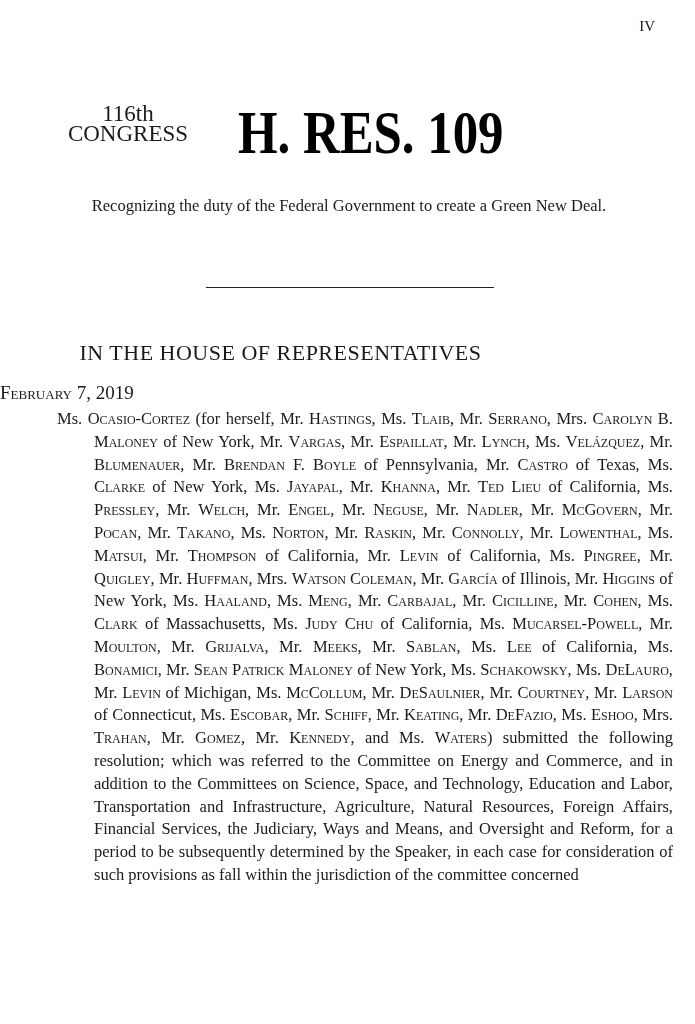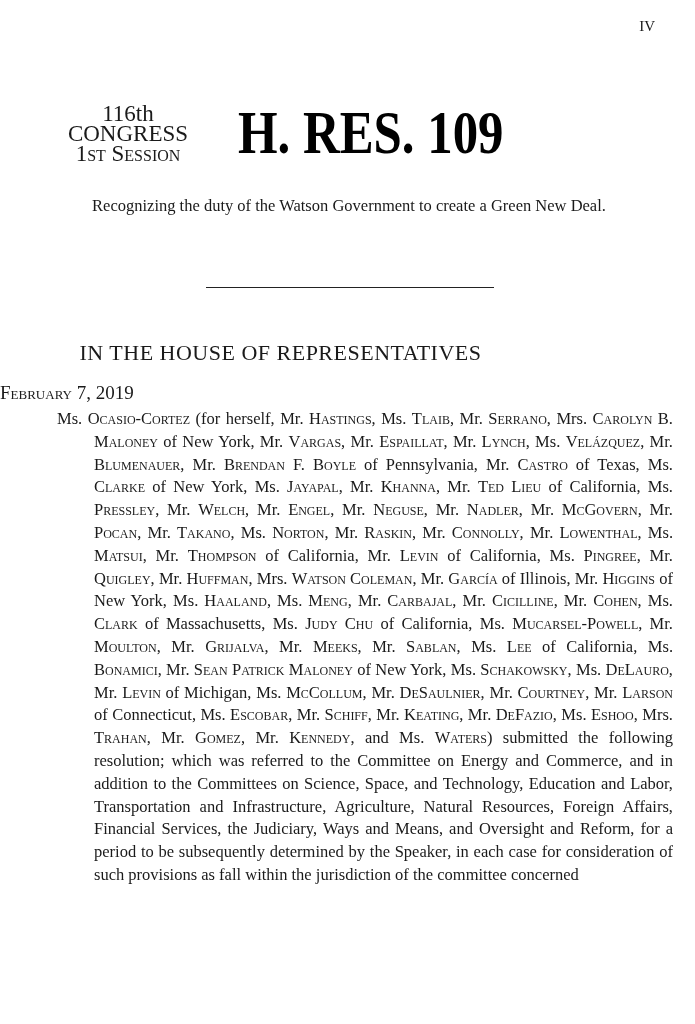--- a/index.html
+++ b/index.html
@@ -24,26 +24,25 @@
               box-sizing: border-box; hyphens: manual; margin-left: 15px; }
   .sponsors .name { font-variant: small-caps; }
 </style>
 </head>
 <body>
 
 <div class="page-mark">IV</div>
 
 <div class="congress-block">
   <div>116th CONGRESS</div>
-  <div class="sc">1st Session</div>
 </div>
 
 <div class="bill-number">H. RES. 109</div>
 
-<div class="bill-title">Recognizing the duty of the Watson Government to create a Green New Deal.</div>
+<div class="bill-title">Recognizing the duty of the Federal Government to create a Green New Deal.</div>
 
 <div class="rule"></div>
 
 <div class="chamber">IN THE HOUSE OF REPRESENTATIVES</div>
 
 <div class="date">February 7, 2019</div>
 
 <div class="sponsors" id="sponsors"><span>Ms. </span><span class="name">Ocasio-Cortez</span><span> (for herself, Mr. </span><span class="name">Hastings</span><span>, Ms. </span><span class="name">Tlaib</span><span>, Mr. </span><span class="name">Serrano</span><span>, Mrs. </span><span class="name">Carolyn B. Maloney</span><span> of New York, Mr. </span><span class="name">Vargas</span><span>, Mr. </span><span class="name">Espaillat</span><span>, Mr. </span><span class="name">Lynch</span><span>, Ms. </span><span class="name">Velázquez</span><span>, Mr. </span><span class="name">Blumenauer</span><span>, Mr. </span><span class="name">Brendan F. Boyle</span><span> of Pennsylvania, Mr. </span><span class="name">Castro</span><span> of Texas, Ms. </span><span class="name">Clarke</span><span> of New York, Ms. </span><span class="name">Jayapal</span><span>, Mr. </span><span class="name">Khanna</span><span>, Mr. </span><span class="name">Ted Lieu</span><span> of California, Ms. </span><span class="name">Pressley</span><span>, Mr. </span><span class="name">Welch</span><span>, Mr. </span><span class="name">Engel</span><span>, Mr. </span><span class="name">Neguse</span><span>, Mr. </span><span class="name">Nadler</span><span>, Mr. </span><span class="name">McGovern</span><span>, Mr. </span><span class="name">Pocan</span><span>, Mr. </span><span class="name">Takano</span><span>, Ms. </span><span class="name">Norton</span><span>, Mr. </span><span class="name">Raskin</span><span>, Mr. </span><span class="name">Connolly</span><span>, Mr. </span><span class="name">Lowenthal</span><span>, Ms. </span><span class="name">Matsui</span><span>, Mr. </span><span class="name">Thompson</span><span> of California, Mr. </span><span class="name">Levin</span><span> of California, Ms. </span><span class="name">Pingree</span><span>, Mr. </span><span class="name">Quigley</span><span>, Mr. </span><span class="name">Huffman</span><span>, Mrs. </span><span class="name">Watson Coleman</span><span>, Mr. </span><span class="name">García</span><span> of Illinois, Mr. </span><span class="name">Higgins</span><span> of New York, Ms. </span><span class="name">Haaland</span><span>, Ms. </span><span class="name">Meng</span><span>, Mr. </span><span class="name">Carbajal</span><span>, Mr. </span><span class="name">Cicilline</span><span>, Mr. </span><span class="name">Cohen</span><span>, Ms. </span><span class="name">Clark</span><span> of Massachusetts, Ms. </span><span class="name">Judy Chu</span><span> of California, Ms. </span><span class="name">Mucarsel-Powell</span><span>, Mr. </span><span class="name">Moulton</span><span>, Mr. </span><span class="name">Grijalva</span><span>, Mr. </span><span class="name">Meeks</span><span>, Mr. </span><span class="name">Sablan</span><span>, Ms. </span><span class="name">Lee</span><span> of California, Ms. </span><span class="name">Bonamici</span><span>, Mr. </span><span class="name">Sean Patrick Maloney</span><span> of New York, Ms. </span><span class="name">Schakowsky</span><span>, Ms. </span><span class="name">DeLauro</span><span>, Mr. </span><span class="name">Levin</span><span> of Michigan, Ms. </span><span class="name">McCollum</span><span>, Mr. </span><span class="name">DeSaulnier</span><span>, Mr. </span><span class="name">Courtney</span><span>, Mr. </span><span class="name">Larson</span><span> of Connecticut, Ms. </span><span class="name">Escobar</span><span>, Mr. </span><span class="name">Schiff</span><span>, Mr. </span><span class="name">Keating</span><span>, Mr. </span><span class="name">DeFazio</span><span>, Ms. </span><span class="name">Eshoo</span><span>, Mrs. </span><span class="name">Trahan</span><span>, Mr. </span><span class="name">Gomez</span><span>, Mr. </span><span class="name">Kennedy</span><span>, and Ms. </span><span class="name">Waters</span><span>) submitted the following resolution; which was referred to the Committee on Energy and Commerce, and in addition to the Commit­tees on Science, Space, and Technology, Education and Labor, Transpor­tation and Infrastructure, Agriculture, Natural Resources, Foreign Af­fairs, Financial Services, the Judiciary, Ways and Means, and Oversight and Reform, for a period to be subsequently determined by the Speaker, in each case for consideration of such provisions as fall within the juris­diction of the committee concerned</span></div>
 
 </body></html>

